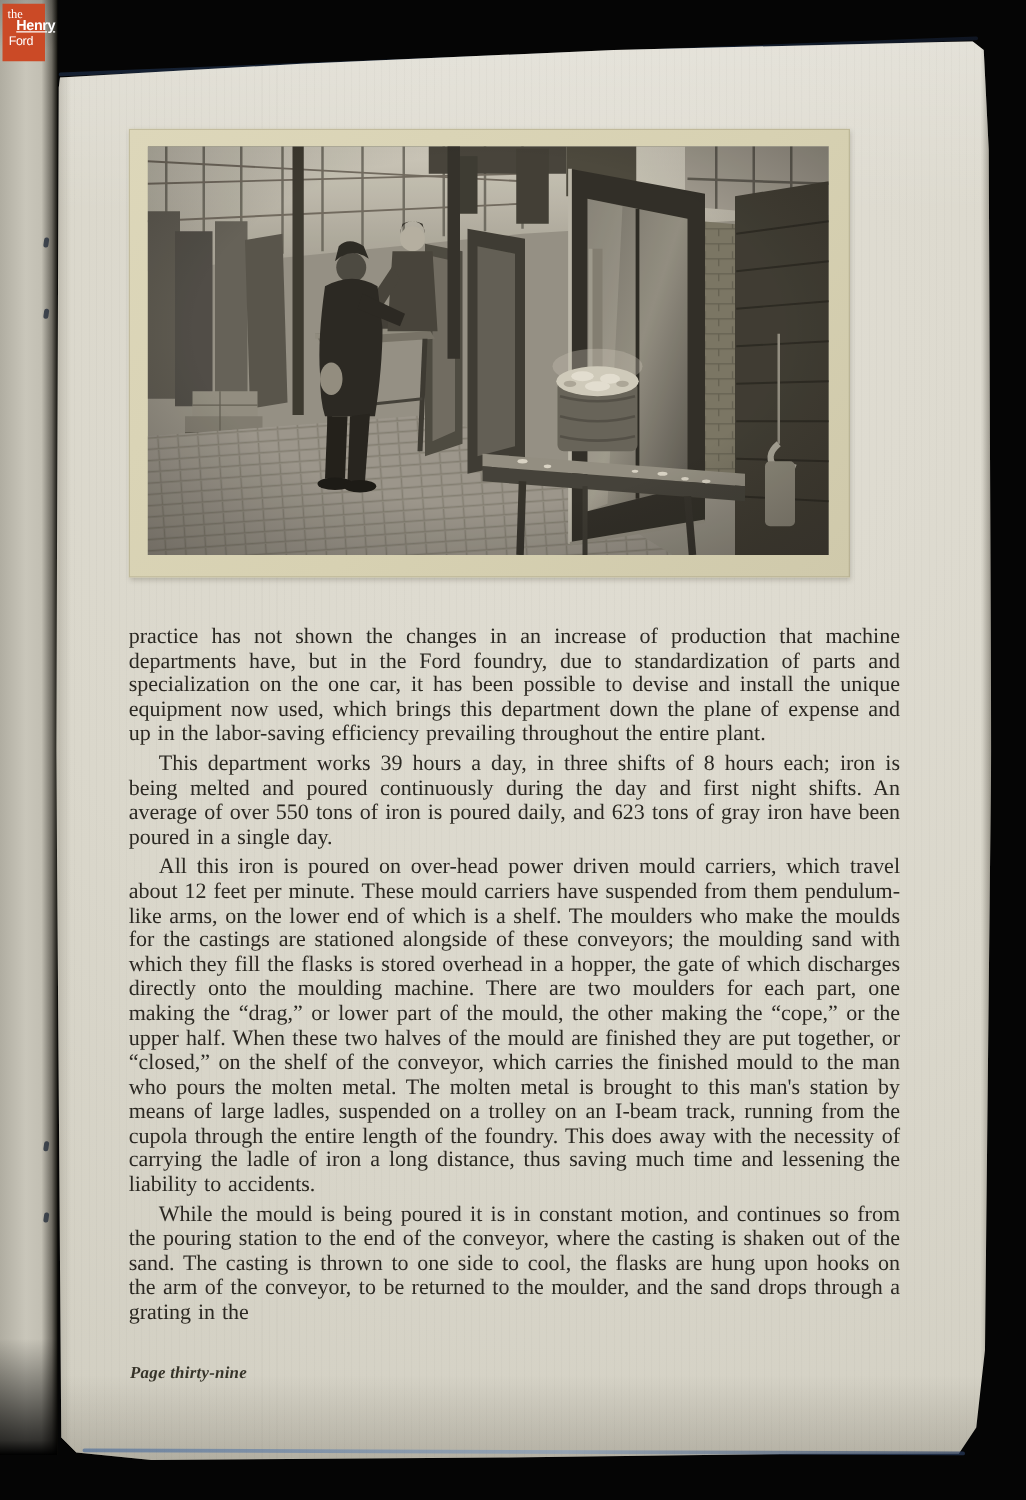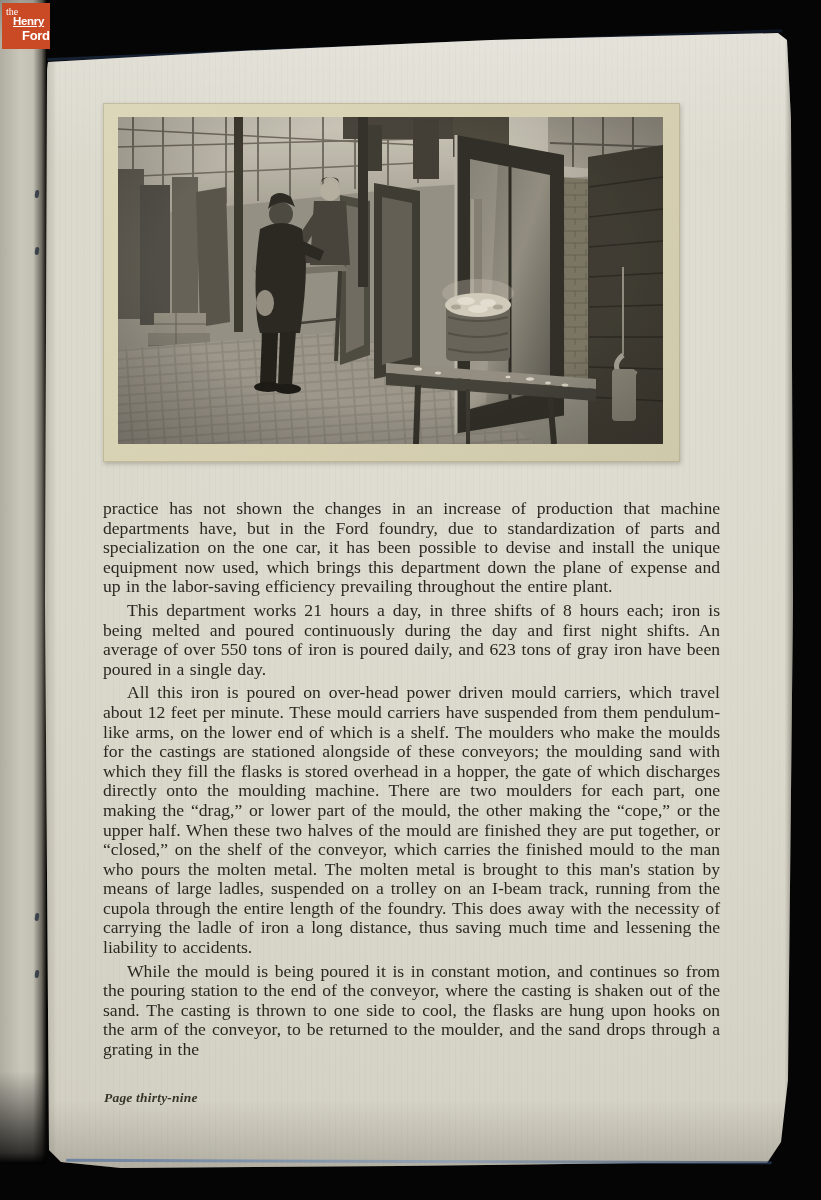--- a/index.html
+++ b/index.html
@@ -39,27 +39,27 @@
     background:linear-gradient(to right, rgba(28,44,70,.85), rgba(40,70,110,.55) 60%, rgba(20,30,50,.8));
     transform:rotate(-2.25deg);transform-origin:left center;border-radius:2px;opacity:.8;
   }
   .edge-line-bottom{
     position:absolute;left:66px;top:1160px;width:706px;height:3px;
     background:linear-gradient(to right, rgba(70,105,155,.75), rgba(120,150,190,.6) 55%, rgba(40,60,95,.8));
     transform:rotate(.2deg);border-radius:2px;opacity:.85;
   }
   
   .logo{
-    position:absolute;left:2px;top:3px;width:48px;height:46px;z-index:5;
+    position:absolute;left:2px;top:3px;width:34px;height:46px;z-index:5;
     font-family:"Liberation Sans","DejaVu Sans",sans-serif;
   }
   .logo .word{position:absolute;color:#fff;line-height:1;}
   .logo .w-the{left:4px;top:4px;font-size:10px;font-family:"Liberation Serif",serif;}
   .logo .w-henry{left:11px;top:13px;font-size:11.5px;font-weight:bold;letter-spacing:-.3px;text-decoration:underline;}
-  .logo .w-ford{left:20px;top:26px;font-size:13px;font-weight:bold;letter-spacing:-.3px;}
+  .logo .w-ford{left:5px;top:26px;font-size:10px;font-weight:normal;letter-spacing:-.3px;}
   
   .photo-mat{
     position:absolute;left:62px;top:73px;width:577px;height:359px;
     background:linear-gradient(135deg,#ddd7ba 0%,#d7d1b2 55%,#cfc9ab 100%);
     box-shadow:0 0 0 1px rgba(120,112,80,.25) inset, 1px 2px 4px rgba(60,55,40,.25);
   }
   .photo-frame{
     position:absolute;left:15px;top:14px;width:545px;height:327px;overflow:hidden;
     box-shadow:0 0 0 1px rgba(40,38,30,.4) inset;
   }
@@ -255,21 +255,21 @@
 
           <rect width="545" height="327" fill="url(#vign)"></rect>
           <rect width="545" height="327" fill="#d8d2bc" opacity=".06"></rect>
         </svg>
       </div>
     </div>
 
 
     <div class="article">
       <p>practice has not shown the changes in an increase of production that machine departments have, but in the Ford foundry, due to standardization of parts and specialization on the one car, it has been possible to devise and install the unique equipment now used, which brings this department down the plane of expense and up in the labor-saving efficiency prevailing throughout the entire plant.</p>
-      <p class="indent">This department works 21 hours a day, in three shifts of 8 hours each; iron is being melted and poured continuously during the day and first night shifts.  An average of over 550 tons of iron is poured daily, and 623 tons of gray iron have been poured in a single day.</p>
+      <p class="indent">This department works 39 hours a day, in three shifts of 8 hours each; iron is being melted and poured continuously during the day and first night shifts.  An average of over 550 tons of iron is poured daily, and 623 tons of gray iron have been poured in a single day.</p>
       <p class="indent">All this iron is poured on over-head power driven mould carriers, which travel about 12 feet per minute.  These mould carriers have suspended from them pendulum-like arms, on the lower end of which is a shelf.  The moulders who make the moulds for the castings are stationed alongside of these conveyors; the moulding sand with which they fill the flasks is stored overhead in a hopper, the gate of which discharges directly onto the moulding machine.  There are two moulders for each part, one making the “drag,” or lower part of the mould, the other making the “cope,” or the upper half.  When these two halves of the mould are finished they are put together, or “closed,” on the shelf of the conveyor, which carries the finished mould to the man who pours the molten metal.  The molten metal is brought to this man's station by means of large ladles, suspended on a trolley on an I-beam track, running from the cupola through the entire length of the foundry.  This does away with the necessity of carrying the ladle of iron a long distance, thus saving much time and lessening the liability to accidents.</p>
       <p class="indent">While the mould is being poured it is in constant motion, and continues so from the pouring station to the end of the conveyor, where the casting is shaken out of the sand.  The casting is thrown to one side to cool, the flasks are hung upon hooks on the arm of the conveyor, to be returned to the moulder, and the sand drops through a grating in the</p>
     </div>
 
     <div class="page-label">Page thirty-nine</div>
   </div>
 
   <div class="edge-line-bottom"></div>
 
   <div class="logo" style="background: rgb(203, 74, 38);">

